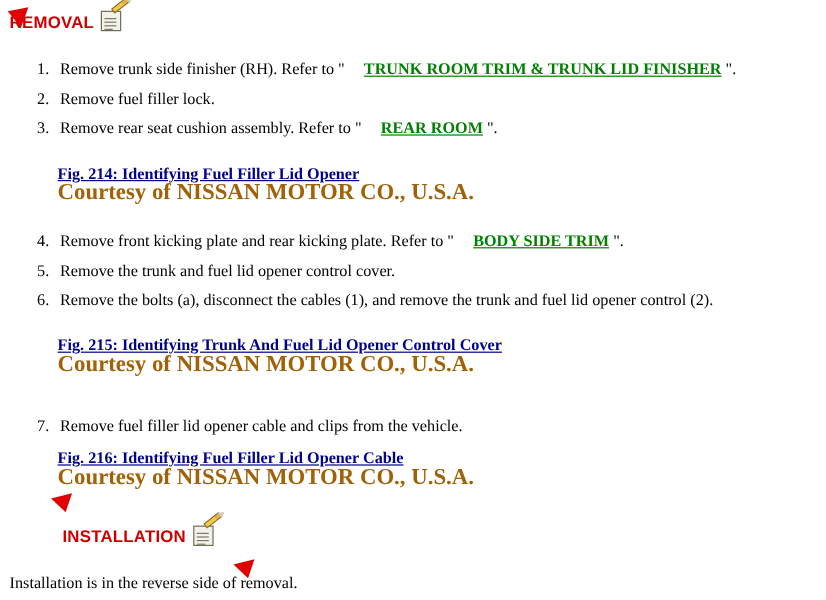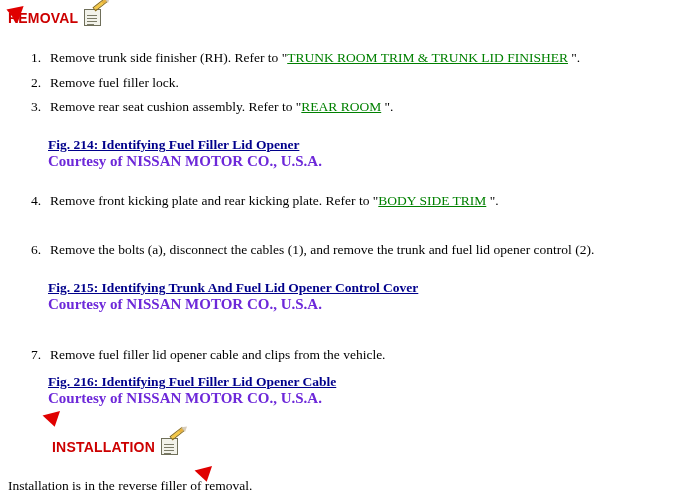--- a/index.html
+++ b/index.html
@@ -125,42 +125,43 @@
     width: 26px;
     text-align: right;
     padding-right: 9px;
     box-sizing: border-box;
   }
   .step .txt { display: inline; }
 
   
   .ref-link {
     color: #008000;
-    font-weight: normal;
+    font-weight: bold;
     text-decoration: underline;
     font-family: "Liberation Serif", serif;
+    margin-left: 16px;
   }
 
   
   .figure-block {
     position: absolute;
     left: 48px;
     line-height: 16px;
   }
   .fig-title {
     color: #00008b;
     font-weight: bold;
     font-size: 13.5px;
     white-space: nowrap;
     display: block;
   }
   .fig-courtesy {
-    color: #6d28d9;
-    font-weight: bold;
-    font-size: 15px;
+    color: #a16207;
+    font-weight: bold;
+    font-size: 19px;
     white-space: nowrap;
     display: block;
   }
 
   .plain-line {
     position: absolute;
     left: 8px;
     font-size: 13.5px;
     white-space: nowrap;
   }
@@ -189,20 +190,23 @@
 
   <div class="figure-block" style="top:137px;">
     <a class="fig-title" href="#">Fig. 214: Identifying Fuel Filler Lid Opener</a>
     <span class="fig-courtesy">Courtesy of NISSAN MOTOR CO., U.S.A.</span>
   </div>
 
   <div class="step" style="top:193px;">
     <span class="num">4.</span><span class="txt">Remove front kicking plate and rear kicking plate. Refer to "</span><a class="ref-link" href="#">BODY SIDE TRIM</a><span class="txt"> ".</span>
   </div>
 
+  <div class="step" style="top:218px;">
+    <span class="num">5.</span><span class="txt">Remove the trunk and fuel lid opener control cover.</span>
+  </div>
 
   <div class="step" style="top:242px;">
     <span class="num">6.</span><span class="txt">Remove the bolts (a), disconnect the cables (1), and remove the trunk and fuel lid opener control (2).</span>
   </div>
 
   <div class="figure-block" style="top:280px;">
     <a class="fig-title" href="#">Fig. 215: Identifying Trunk And Fuel Lid Opener Control Cover</a>
     <span class="fig-courtesy">Courtesy of NISSAN MOTOR CO., U.S.A.</span>
   </div>
 
@@ -214,17 +218,17 @@
     <a class="fig-title" href="#">Fig. 216: Identifying Fuel Filler Lid Opener Cable</a>
     <span class="fig-courtesy">Courtesy of NISSAN MOTOR CO., U.S.A.</span>
   </div>
 
   <div class="red-arrow" id="arrow-mid"></div>
 
   <div class="section-heading" id="installation-heading">
     <span>INSTALLATION</span><span class="note-icon"><span class="sheet"></span><span class="pencil"></span></span>
   </div>
 
-  <div class="plain-line" style="top:478px;">Installation is in the reverse filler of removal.</div>
+  <div class="plain-line" style="top:478px;">Installation is in the reverse side of removal.</div>
 
   <div class="red-arrow" id="arrow-bottom"></div>
 
 </div>
 
 </body></html>

